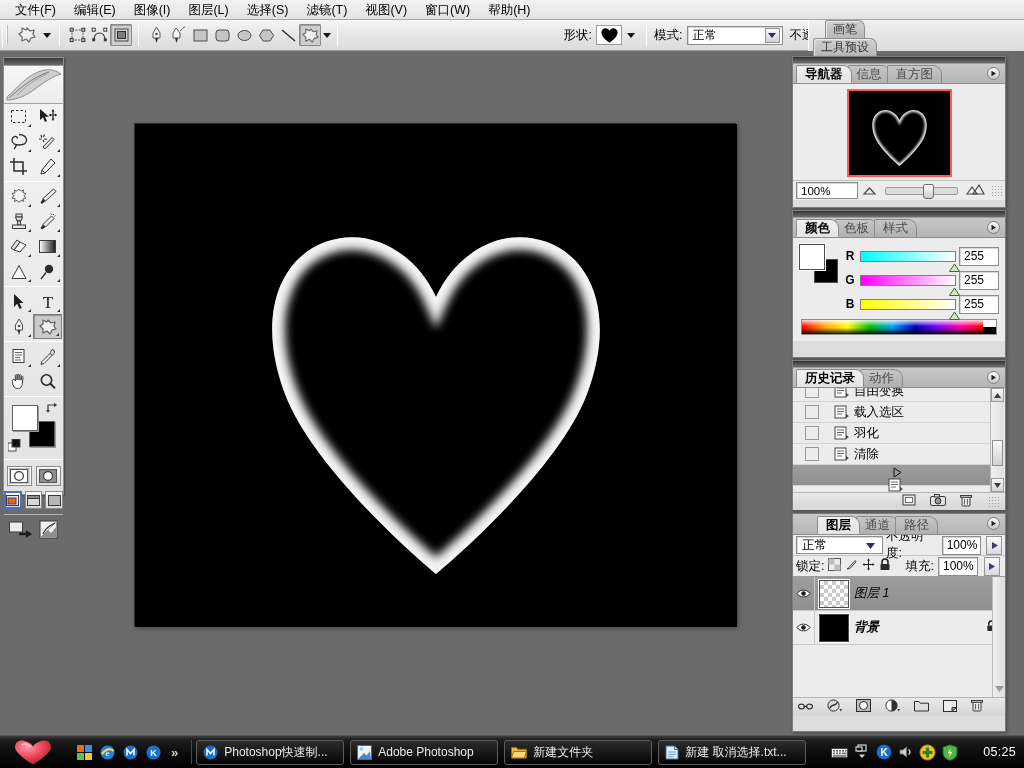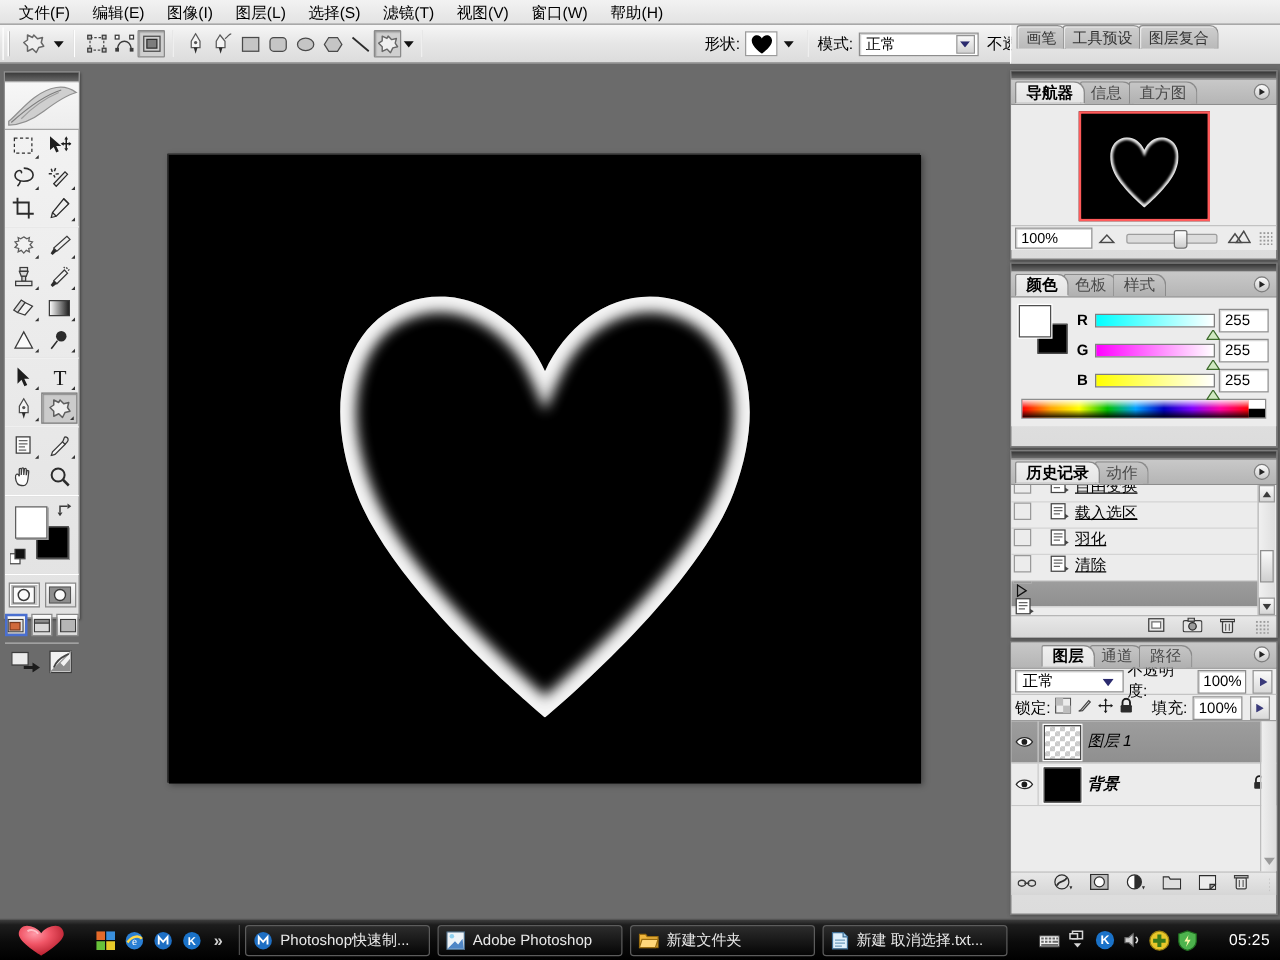--- a/index.html
+++ b/index.html
@@ -69,21 +69,21 @@
     display:flex;align-items:center;justify-content:center; font-size:8px; color:#333;}
   .chk { width:12px;height:12px;border:1px solid #7b7b7b;background:#fff;
     display:flex;align-items:center;justify-content:center;
     box-shadow: inset 1px 1px 0 #cfcfcf; }
   .chk svg { display:block; }
   .palette-well {
     position:absolute; right:0; top:20px; height:31px; width:216px;
     background:linear-gradient(#efefef,#dcdcdc); border-left:1px solid #fff;
     display:flex; align-items:flex-end;
   }
-  .well-tabs { display:flex; align-items:flex-start; height:100%; padding-left:4px; }
+  .well-tabs { display:flex; align-items:center; height:100%; padding-left:4px;flex-direction:column; }
   .well-tab {
     height:19px; padding:0 7px; font-size:12px; color:#333;
     background:linear-gradient(#cfcfcf,#b9b9b9);
     border:1px solid #8e8e8e; border-bottom:none;
     border-radius:3px 7px 0 0; margin-right:-3px;
     display:flex; align-items:center; white-space:nowrap;
     box-shadow: inset 1px 1px 0 rgba(255,255,255,.6);
   }
 
   
@@ -126,21 +126,21 @@
               border-top:1px solid #b4b4b4; margin-top:2px;}
 
   
   .doc-area { position:absolute; left:68px; top:55px; right:218px; bottom:35px;
               background:#6b6b6b; overflow:hidden; }
   .canvas-win { position:absolute; left:66px; top:68px; width:602px; height:503px;
                 background:#000; border:1px solid #303030;
                 box-shadow: 2px 2px 5px rgba(0,0,0,.4); }
 
   
-  .dock { position:absolute; right:0; top:52px; width:218px; bottom:35px; }
+  .dock { position:absolute; right:16px; top:52px; width:218px; bottom:35px; }
   .palette { position:absolute; left:2px; width:214px;
     background:linear-gradient(#ededed,#dcdcdc); border:1px solid #7c7c7c;
     box-shadow: 1px 1px 3px rgba(0,0,0,.35); }
   .p-topbar { height:7px; background:linear-gradient(#333,#6f6f6f); border-bottom:1px solid #9e9e9e;}
   .p-tabs { height:20px; display:flex; align-items:flex-end; position:relative;
             background:linear-gradient(#c8c8c8,#b5b5b5); border-bottom:1px solid #8d8d8d;
             padding-left:3px; }
   .p-tab { height:18px; padding:0 8px 0 8px; display:flex; align-items:center;
            font-size:12.5px; color:#4a4a4a; margin-right:-4px;
            background:linear-gradient(#c6c6c6,#b0b0b0);
@@ -185,22 +185,22 @@
   .cs-bg { position:absolute; left:15px; top:15px; width:24px;height:24px; background:#000;
            border:1px solid #4e4e4e; }
   .spectrum { height:16px; margin:3px 2px 2px 2px; border:1px solid #8d8d8d; display:flex;}
   .spectrum .sp-main2 { flex:1; background:
     linear-gradient(180deg, rgba(255,255,255,.85), rgba(255,255,255,0) 45%, rgba(0,0,0,0) 55%, rgba(0,0,0,.9)),
     linear-gradient(90deg,#ff0000,#ffa500,#ffff00,#00c000,#00a0ff,#0000c0,#8000ff,#ff00a0,#ff0000); }
   .sp-wb { width:13px; display:flex; flex-direction:column; }
 
   
   .hist-list { background:#ececec; }
-  .hist-row { height:21px; display:flex; align-items:flex-start; border-bottom:1px solid #d3d3d3;
-              padding-left:2px; font-size:12.5px;text-decoration:underline;}
+  .hist-row { height:21px; display:flex; align-items:center; border-bottom:1px solid #d3d3d3;
+              padding-left:12px; font-size:12.5px;}
   .hist-row.sel { background:linear-gradient(#9d9d9d,#8f8f8f); color:#000;flex-direction:column; }
   .hist-chk { width:14px; height:14px; border:1px solid #9a9a9a; background:#ececec; margin-right:2px;}
   .hist-arrowcell { width:12px; display:flex; align-items:center; justify-content:center;}
   .hist-icon { width:17px; height:15px; margin-right:4px; }
   .hist-scroll { position:absolute; right:1px; top:0; width:14px; bottom:0;
                  background:linear-gradient(90deg,#f0f0f0,#dfdfdf); border-left:1px solid #b5b5b5;}
   .sb-arrow { height:14px; display:flex;align-items:center;justify-content:center;
               background:linear-gradient(#fafafa,#d6d6d6); border:1px solid #9b9b9b;}
   .sb-thumb { position:absolute; top:52px; left:1px; width:11px; height:26px;
               background:linear-gradient(#fafafa,#cfcfcf); border:1px solid #8f8f8f;}

